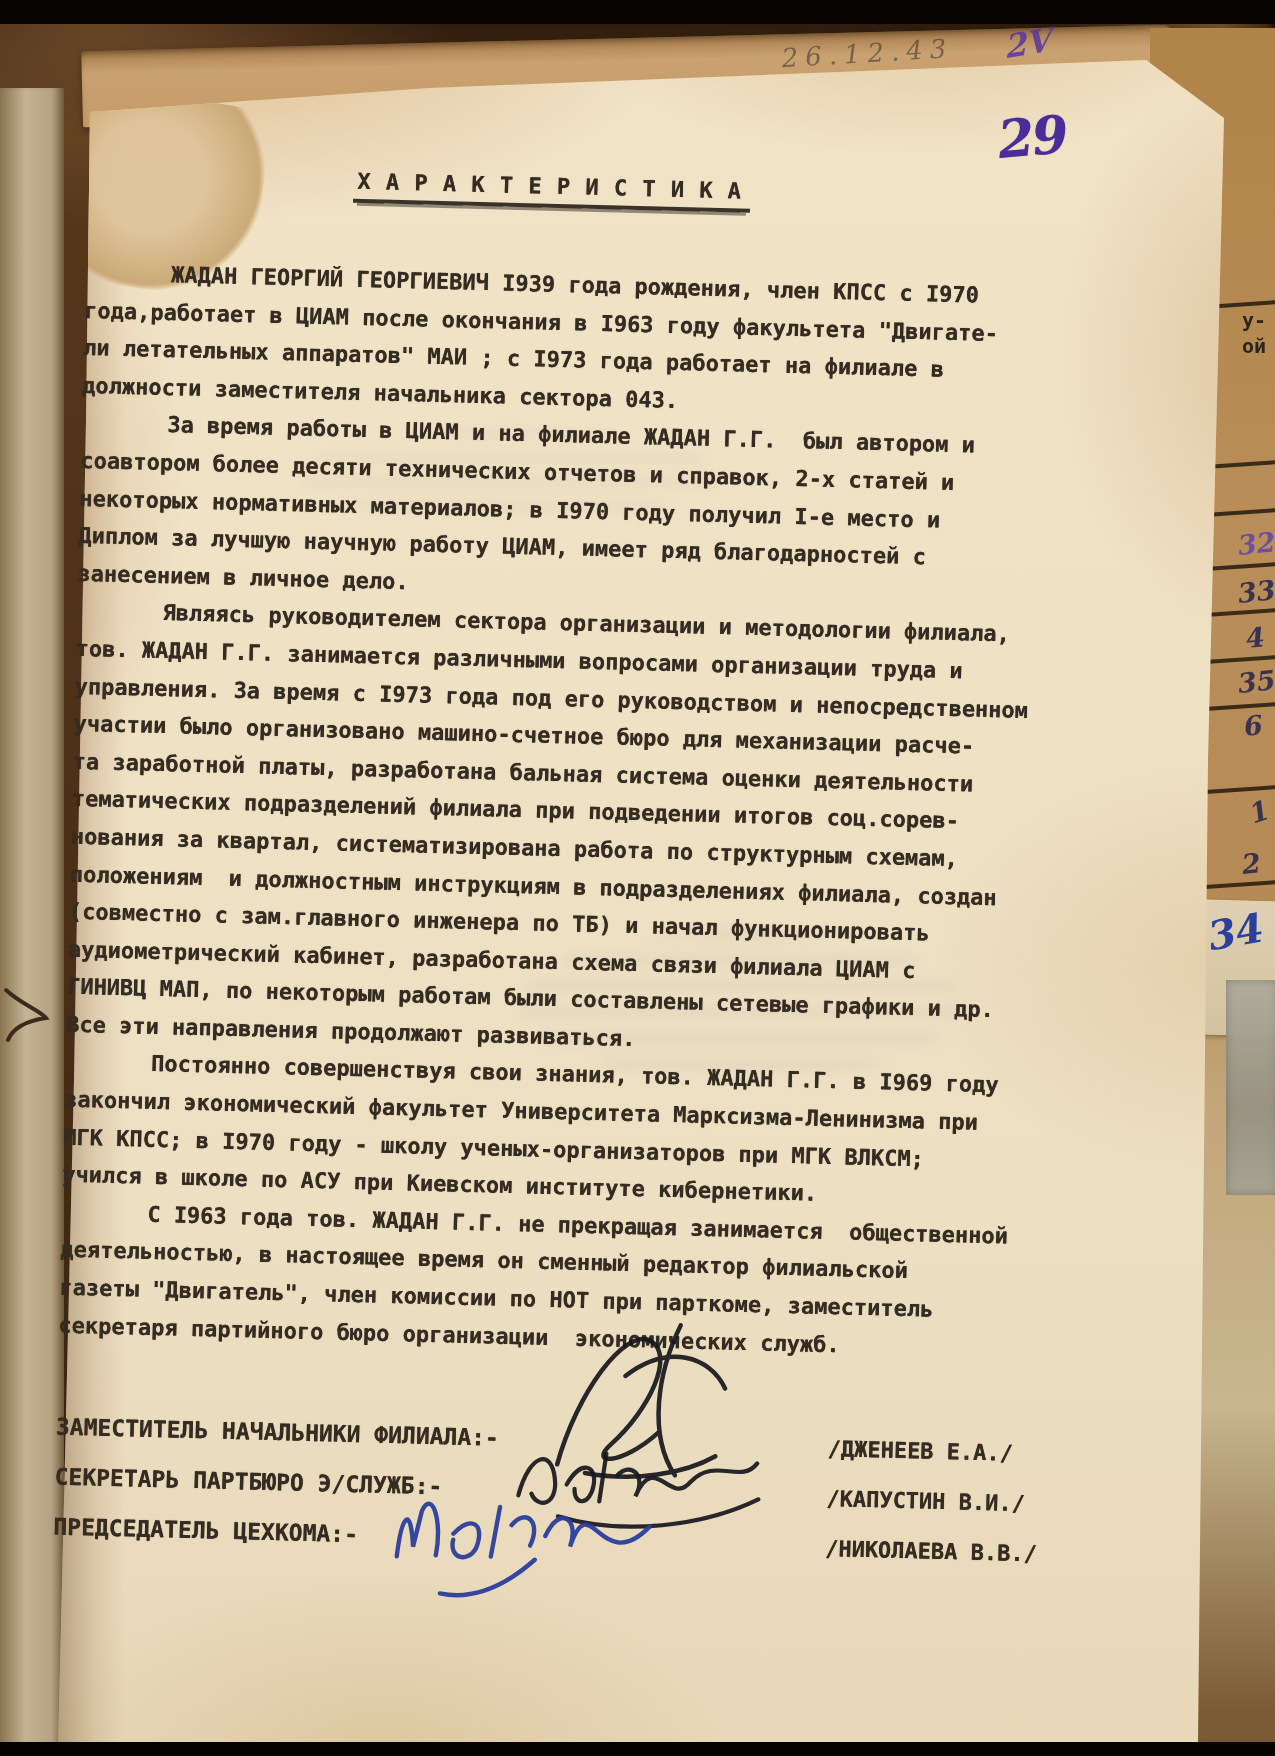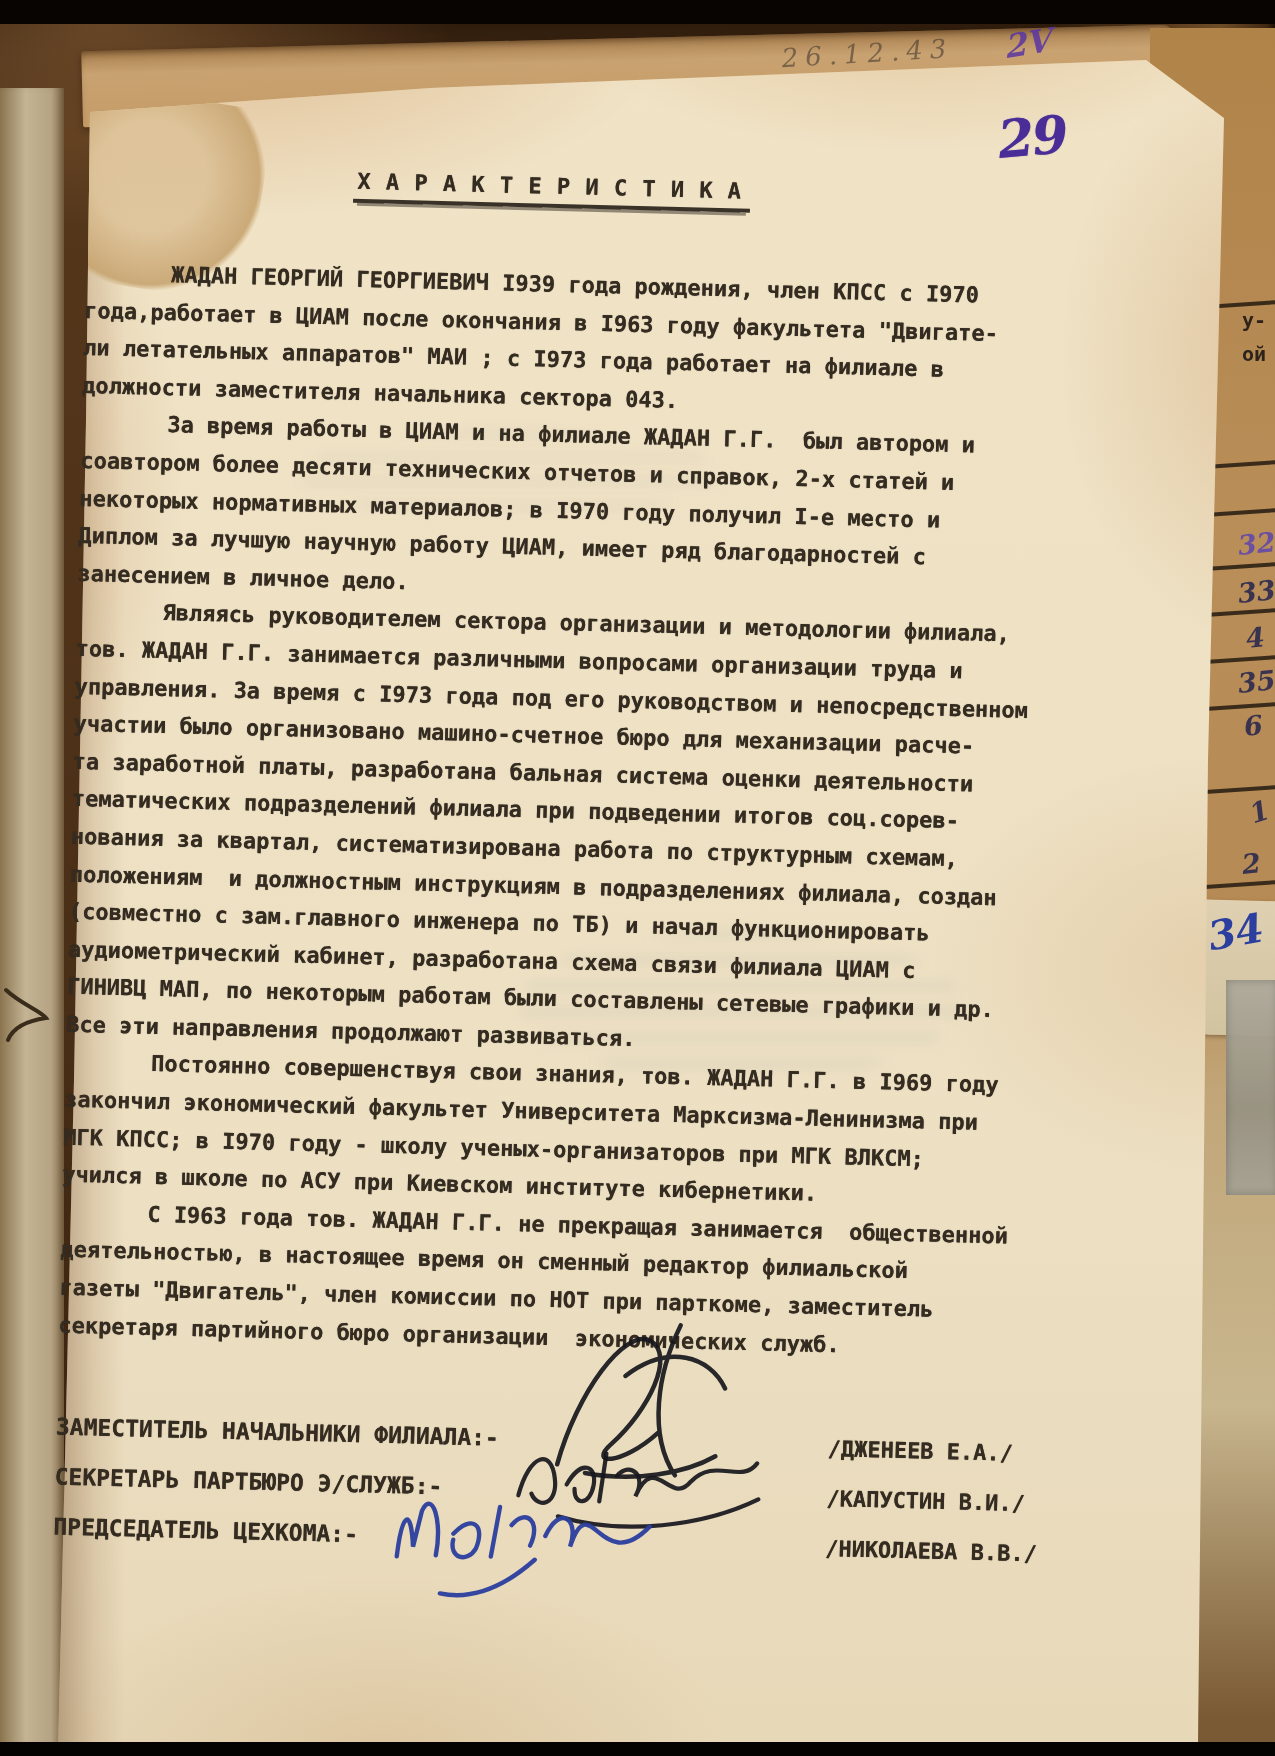--- a/index.html
+++ b/index.html
@@ -111,21 +111,21 @@
     <div class="mc-rule" style="top:275px"></div>
     <div class="mc-rule" style="top:435px"></div>
     <div class="mc-rule" style="top:483px"></div>
     <div class="mc-rule" style="top:537px"></div>
     <div class="mc-rule" style="top:583px"></div>
     <div class="mc-rule" style="top:630px"></div>
     <div class="mc-rule" style="top:677px"></div>
     <div class="mc-rule" style="top:760px"></div>
     <div class="mc-rule" style="top:855px"></div>
     <span class="mc-frag" style="top:280px">у-</span>
-    <span class="mc-frag" style="top:314px">ой</span>
+    <span class="mc-frag" style="top:306px">ой</span>
     <div id="margin-numbers">
         <span class="mnum n0">32</span>
         <span class="mnum n1">33</span>
         <span class="mnum n2">4</span>
         <span class="mnum n3">35</span>
         <span class="mnum n4">6</span>
         <span class="mnum n5">1</span>
         <span class="mnum n6">2</span>
       </div>
     <div class="light-sheet"></div>

